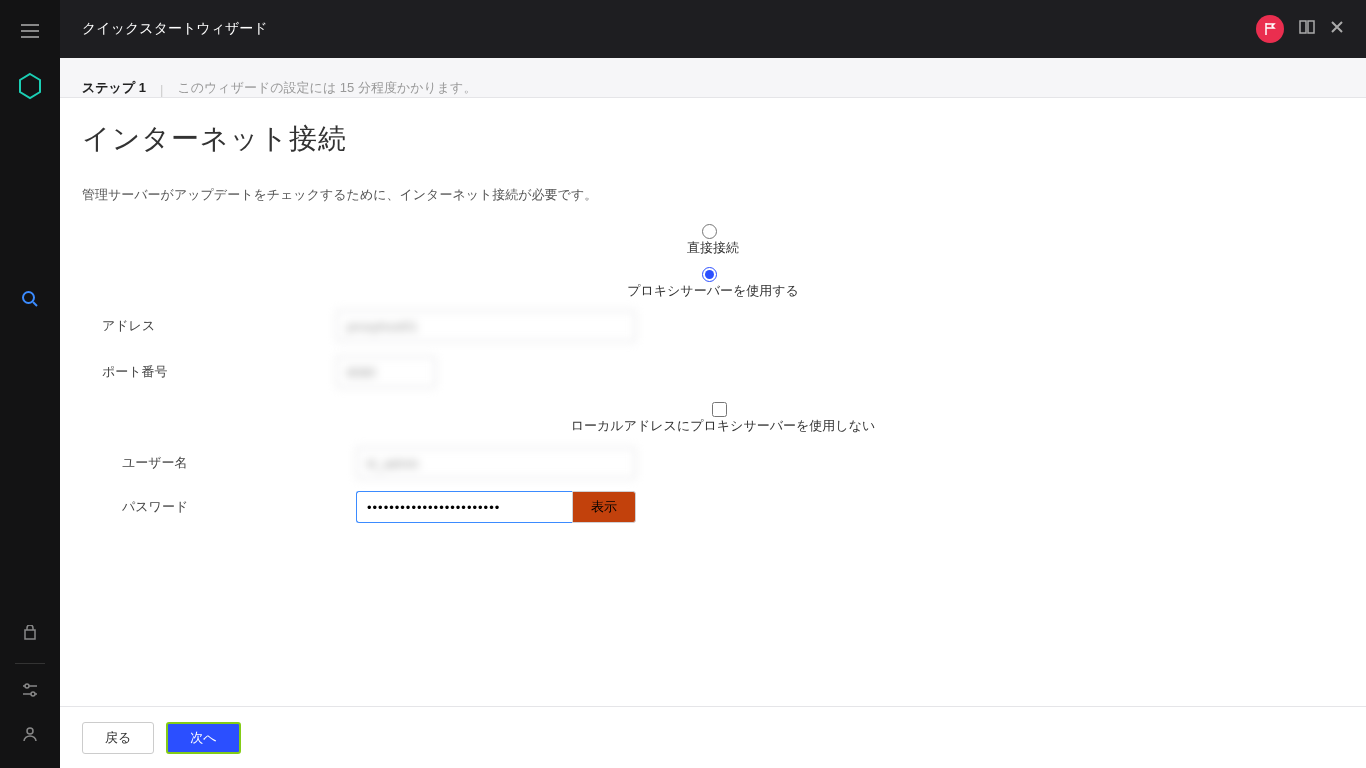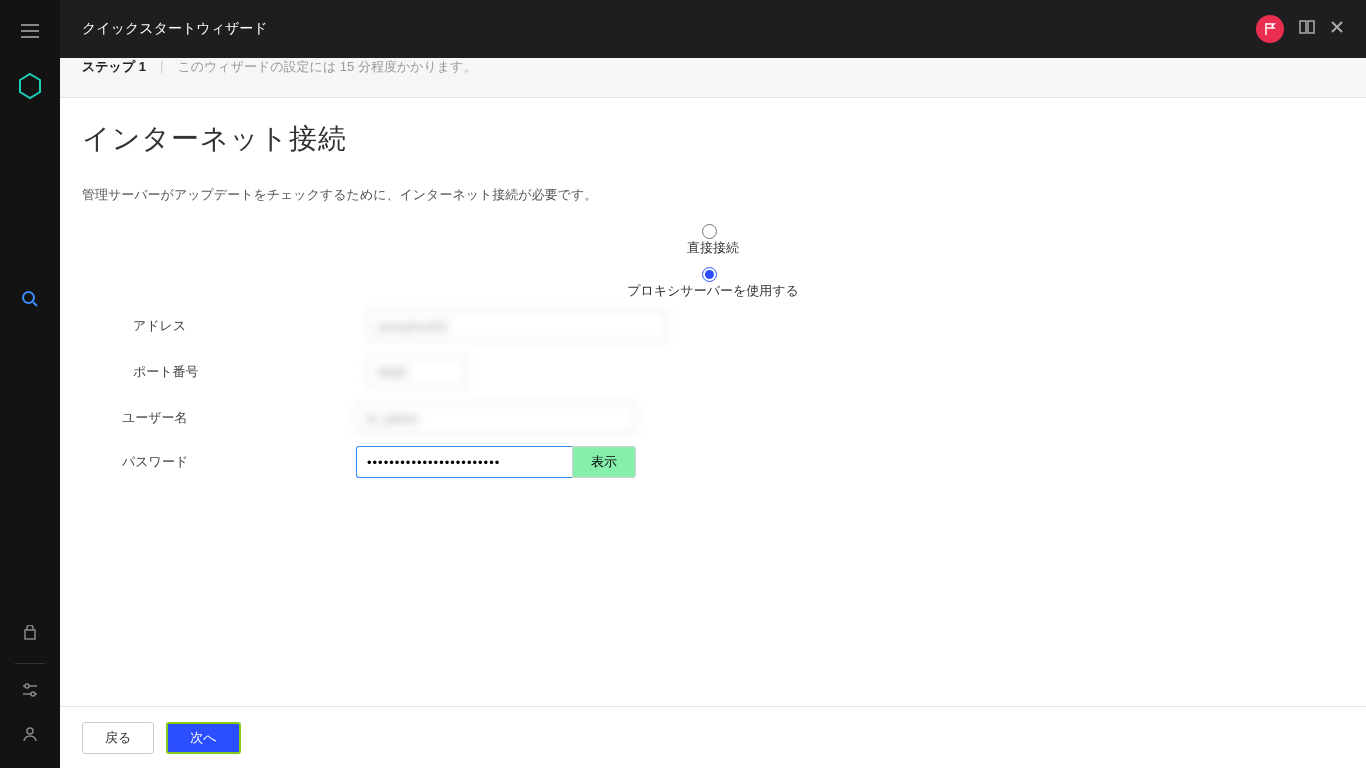--- a/index.html
+++ b/index.html
@@ -57,21 +57,21 @@
       width: 28px; height: 28px; border-radius: 50%;
       background: #ea2e4f; display:flex; align-items:center; justify-content:center;
       color: #fff;
     }
     .topbar-icon { color: #aaa; }
     
     .step-bar {
       height: 40px;
       background: #f6f6f8;
       border-bottom: 1px solid #e5e5e8;
-      display: flex; align-items: flex-start;
+      display: flex; align-items: flex-end;
       padding: 0 22px;
       font-size: 13px;
       color: #333;
     }
     .step-label { font-weight: 600; color:#222;}
     .step-divider { margin: 0 14px; color: #ccc;}
     .step-desc { color: #999; }
     
     .content {
       flex: 1;
@@ -84,21 +84,21 @@
     .content-desc { color: #555; margin-bottom: 20px; font-size: 13px;}
     
     .radio-row, .check-row { display: flex; align-items: center; margin-bottom: 10px; flex-direction: column; }
     .radio-row input[type=radio], .check-row input[type=checkbox] {
       width: 15px; height: 15px; margin-right: 8px;
     }
     input[type=radio] { accent-color: #2b4fff; }
     input[type=checkbox] { accent-color: #2b4fff; }
     
     .form-grid { margin-left: 20px; margin-top: 8px; }
-    .form-row { display: flex; align-items: center; margin-bottom: 14px; margin-left: 31px; }
+    .form-row { display: flex; align-items: center; margin-bottom: 14px; }
     .form-label { width: 234px; font-size: 13px; color:#444;}
     .text-input {
       height: 32px; border: 1px solid #d0d0d5; border-radius: 3px;
       padding: 0 10px; font-size: 13px; color:#888;
     }
     .input-wide { width: 300px; }
     .input-narrow { width: 100px; }
     .blurred { filter: blur(4px); color:#999;}
     .checks-block { margin-left: 20px; margin-top: 4px; margin-bottom:10px;}
     
@@ -106,21 +106,21 @@
     .auth-row { display: flex; align-items: center; margin-bottom: 12px;}
     .auth-label { width: 234px; font-size:13px; color:#444;}
     
     .pwd-group { display:flex; }
     .pwd-input {
       width: 216px; height: 32px; border:1px solid #3b8bff; border-right:none;
       border-radius: 3px 0 0 3px; padding: 0 10px; font-size: 13px; letter-spacing:1px;
     }
     .show-btn {
       height: 32px; width: 64px; border:1px solid #d0d0d5; border-radius: 0 3px 3px 0;
-      background: #86efac; font-size: 13px; cursor:pointer;
+      background: #c2410c; font-size: 13px; cursor:pointer;
     }
     
     .footer {
       height: 62px;
       border-top: 1px solid #e5e5e8;
       display: flex; align-items: center;
       padding: 0 22px;
       gap: 12px;
     }
     .btn {
@@ -219,20 +219,24 @@
         <div class="form-label">アドレス</div>
         <input class="text-input input-wide blurred" value="proxyhost01" style="">
       </div>
       <div class="form-row">
         <div class="form-label">ポート番号</div>
         <input class="text-input input-narrow blurred" value="8080" style="">
       </div>
     </div>
 
     <div class="checks-block">
+      <label class="check-row">
+        <input type="checkbox" style="">
+        <span>ローカルアドレスにプロキシサーバーを使用しない</span>
+      </label>
     </div>
 
     <div class="auth-grid">
       <div class="auth-row">
         <div class="auth-label">ユーザー名</div>
         <input class="text-input blurred" style="width: 280px;" value="kl_admin">
       </div>
       <div class="auth-row">
         <div class="auth-label">パスワード</div>
         <div class="pwd-group">

